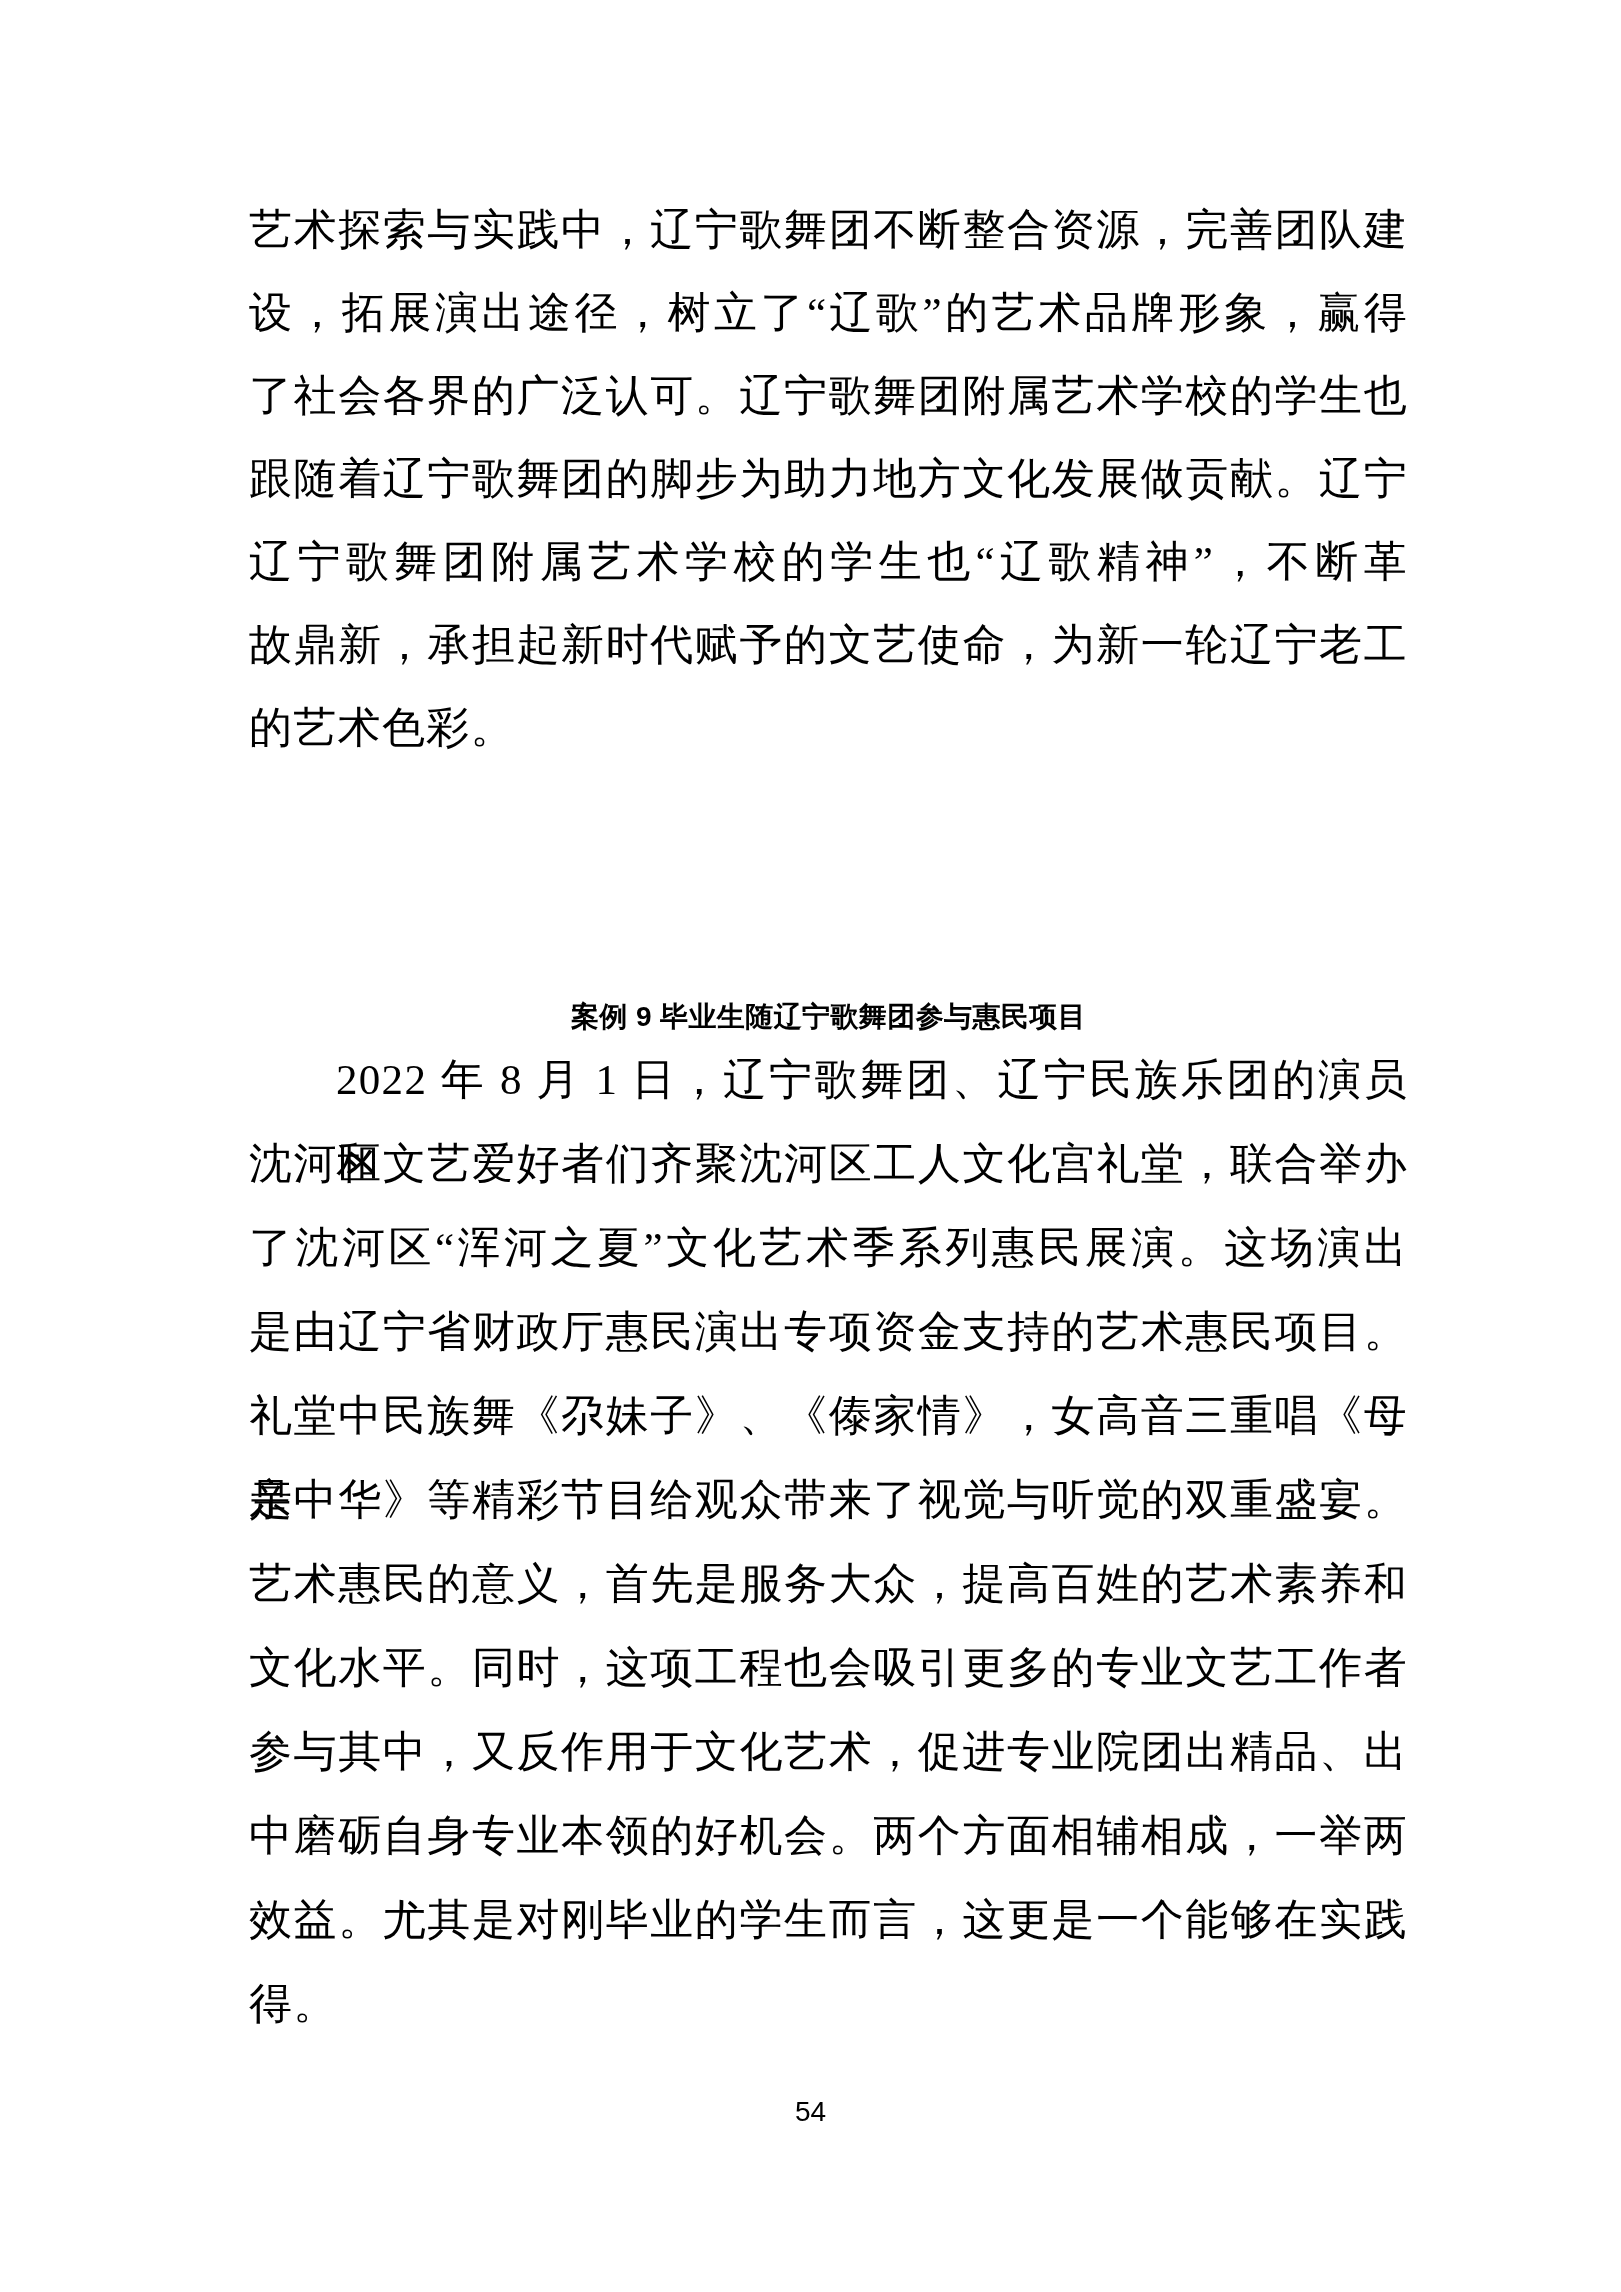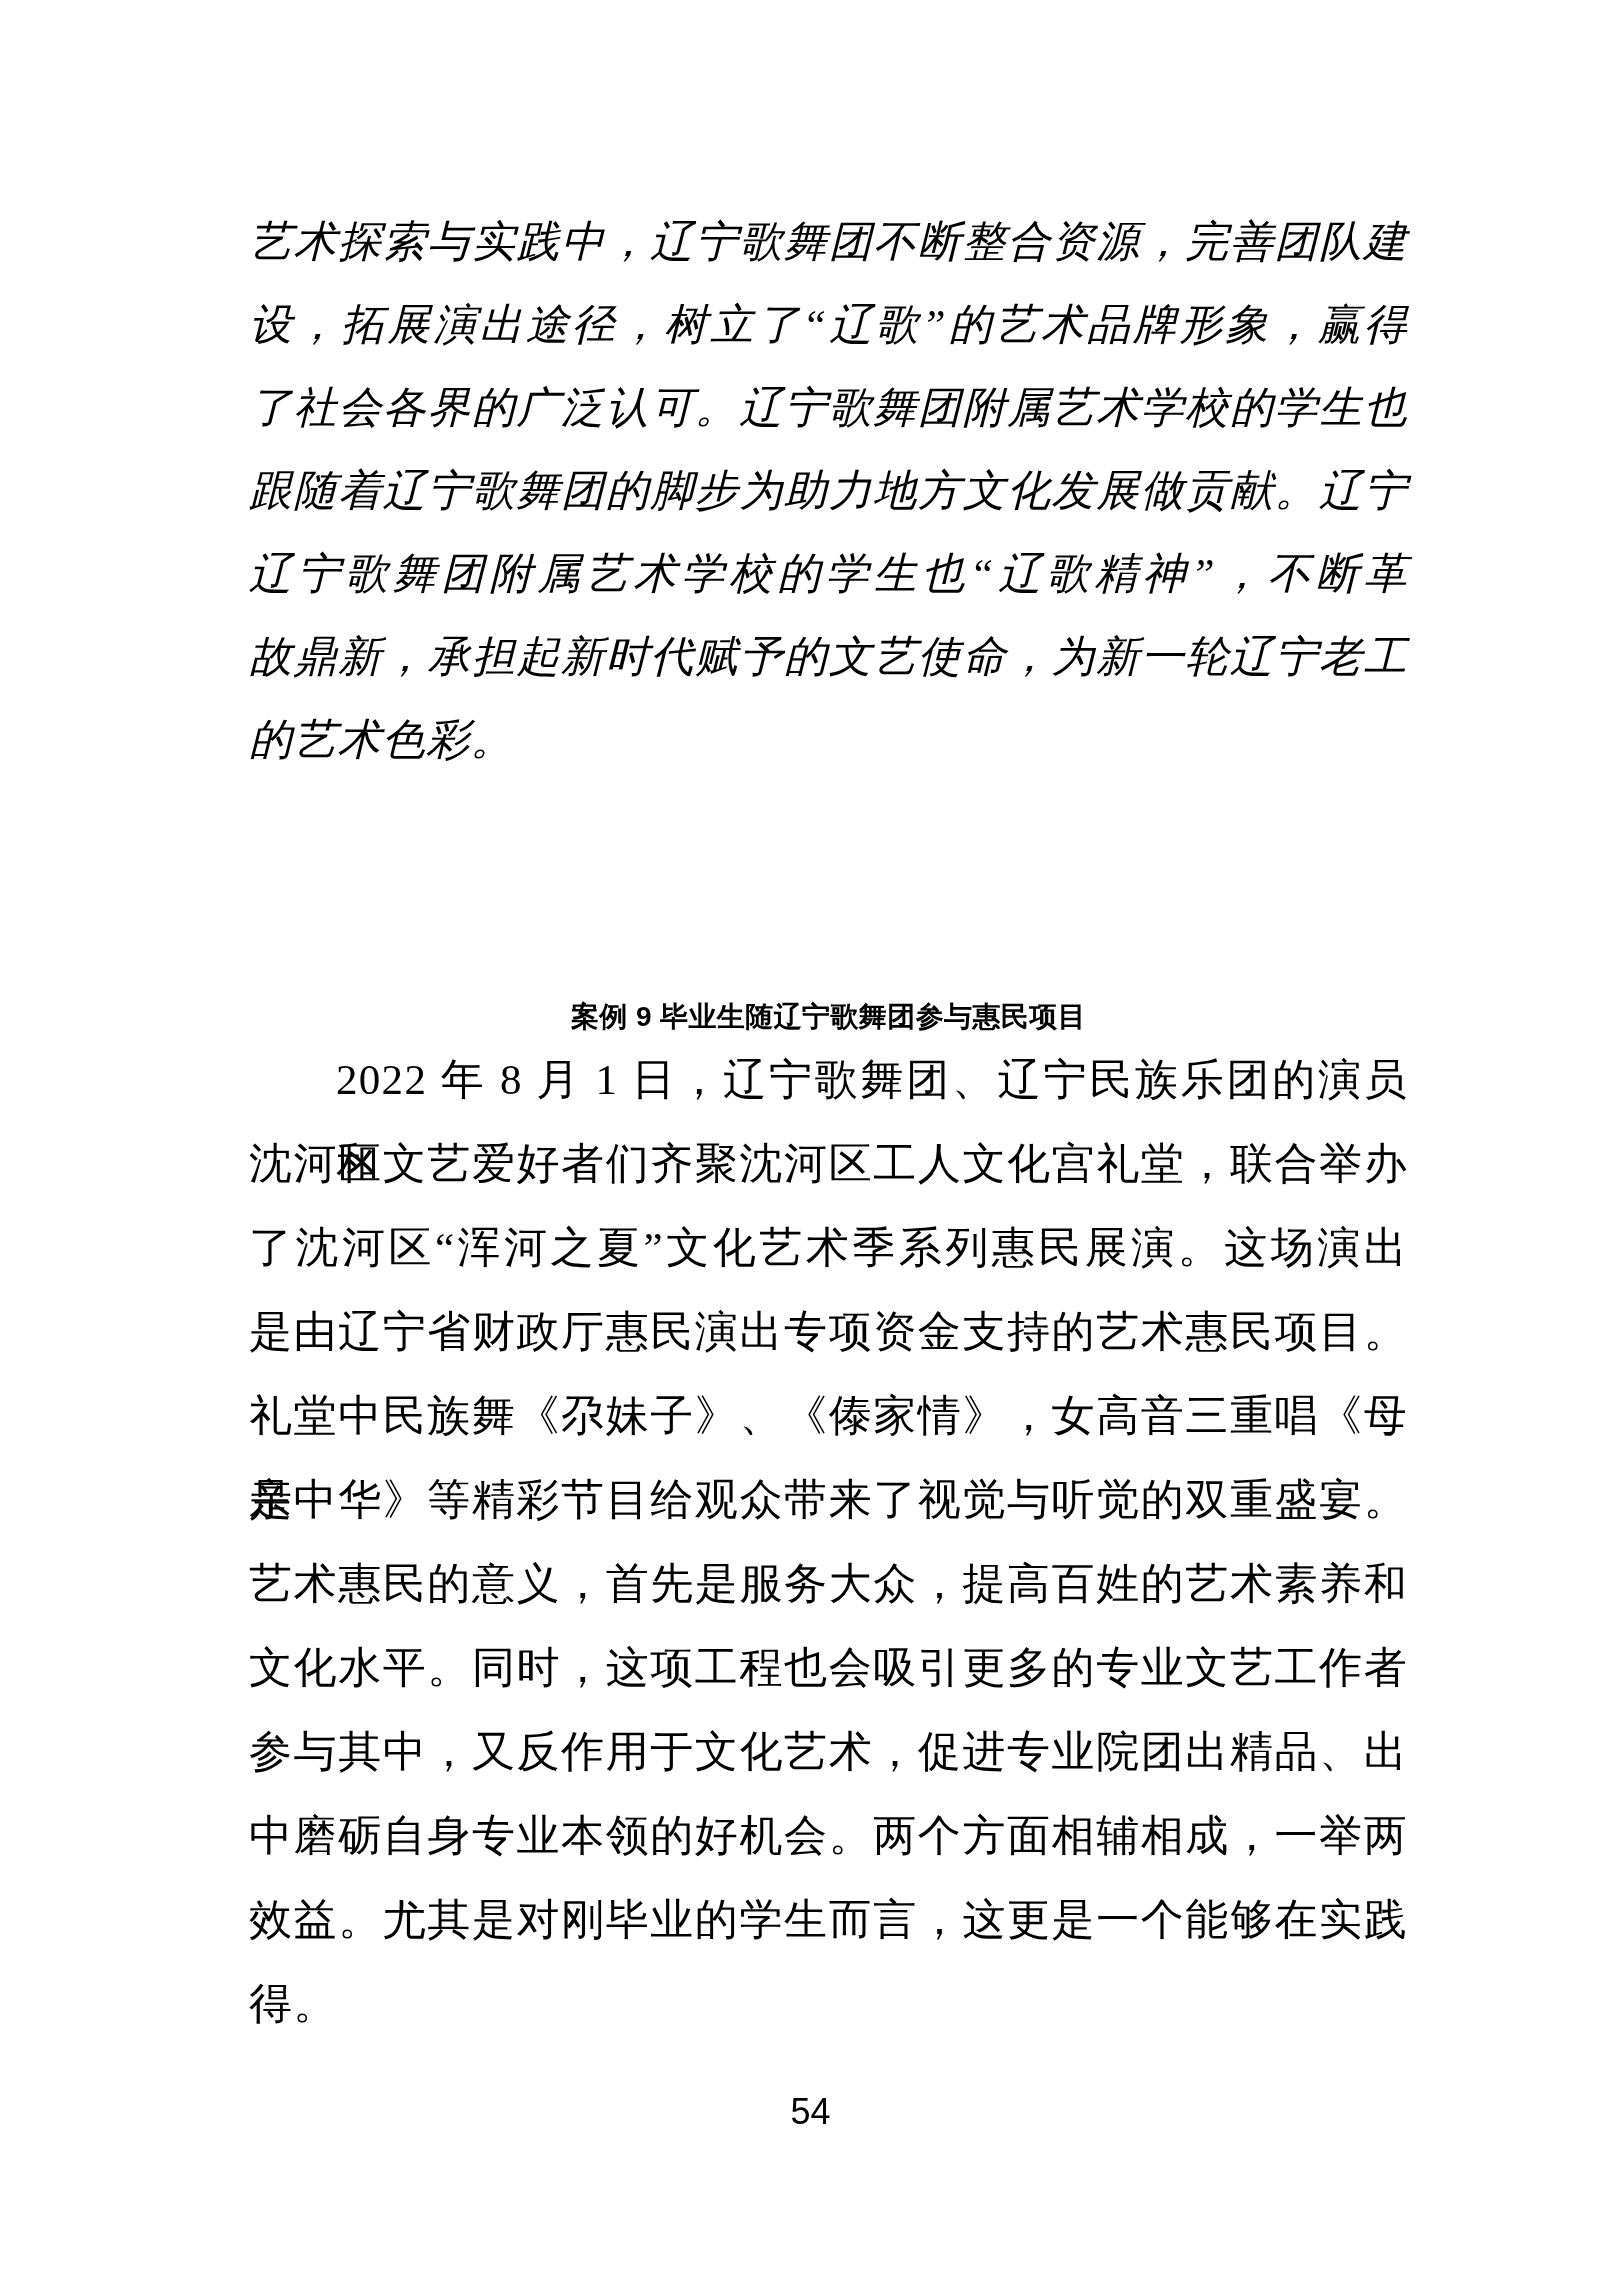--- a/index.html
+++ b/index.html
@@ -31,21 +31,21 @@
     -moz-text-align-last: justify;
   }
   #para2 .line { height: 84px; line-height: 84px; }
 
   .line.end {
     text-align-last: left;
     -moz-text-align-last: left;
   }
   .line.indent { padding-left: 87px; }
 
-  #para1 { top: 200px; font-style: italic; }
+  #para1 { top: 188px; }
 
   #case-heading {
     top: 975px;
     height: 83px;
     line-height: 83px;
     text-align: center;
     font-family: "Liberation Sans", "DejaVu Sans", sans-serif;
     font-weight: bold;
     font-size: 28px;
     letter-spacing: 0.4px;
@@ -55,21 +55,21 @@
 
   #page-number {
     position: absolute;
     left: 0;
     top: 2094px;
     width: 100%;
     height: 36px;
     line-height: 36px;
     text-align: center;
     font-family: "Liberation Sans", "DejaVu Sans", sans-serif;
-    font-size: 36px;
+    font-size: 28px;
     color: #000000;
   }
 </style>
 </head>
 <body>
 
 <div class="page">
 
   <div id="para1" class="textcol para">
     <div class="line">艺术探索与实践中，辽宁歌舞团不断整合资源，完善团队建</div>

